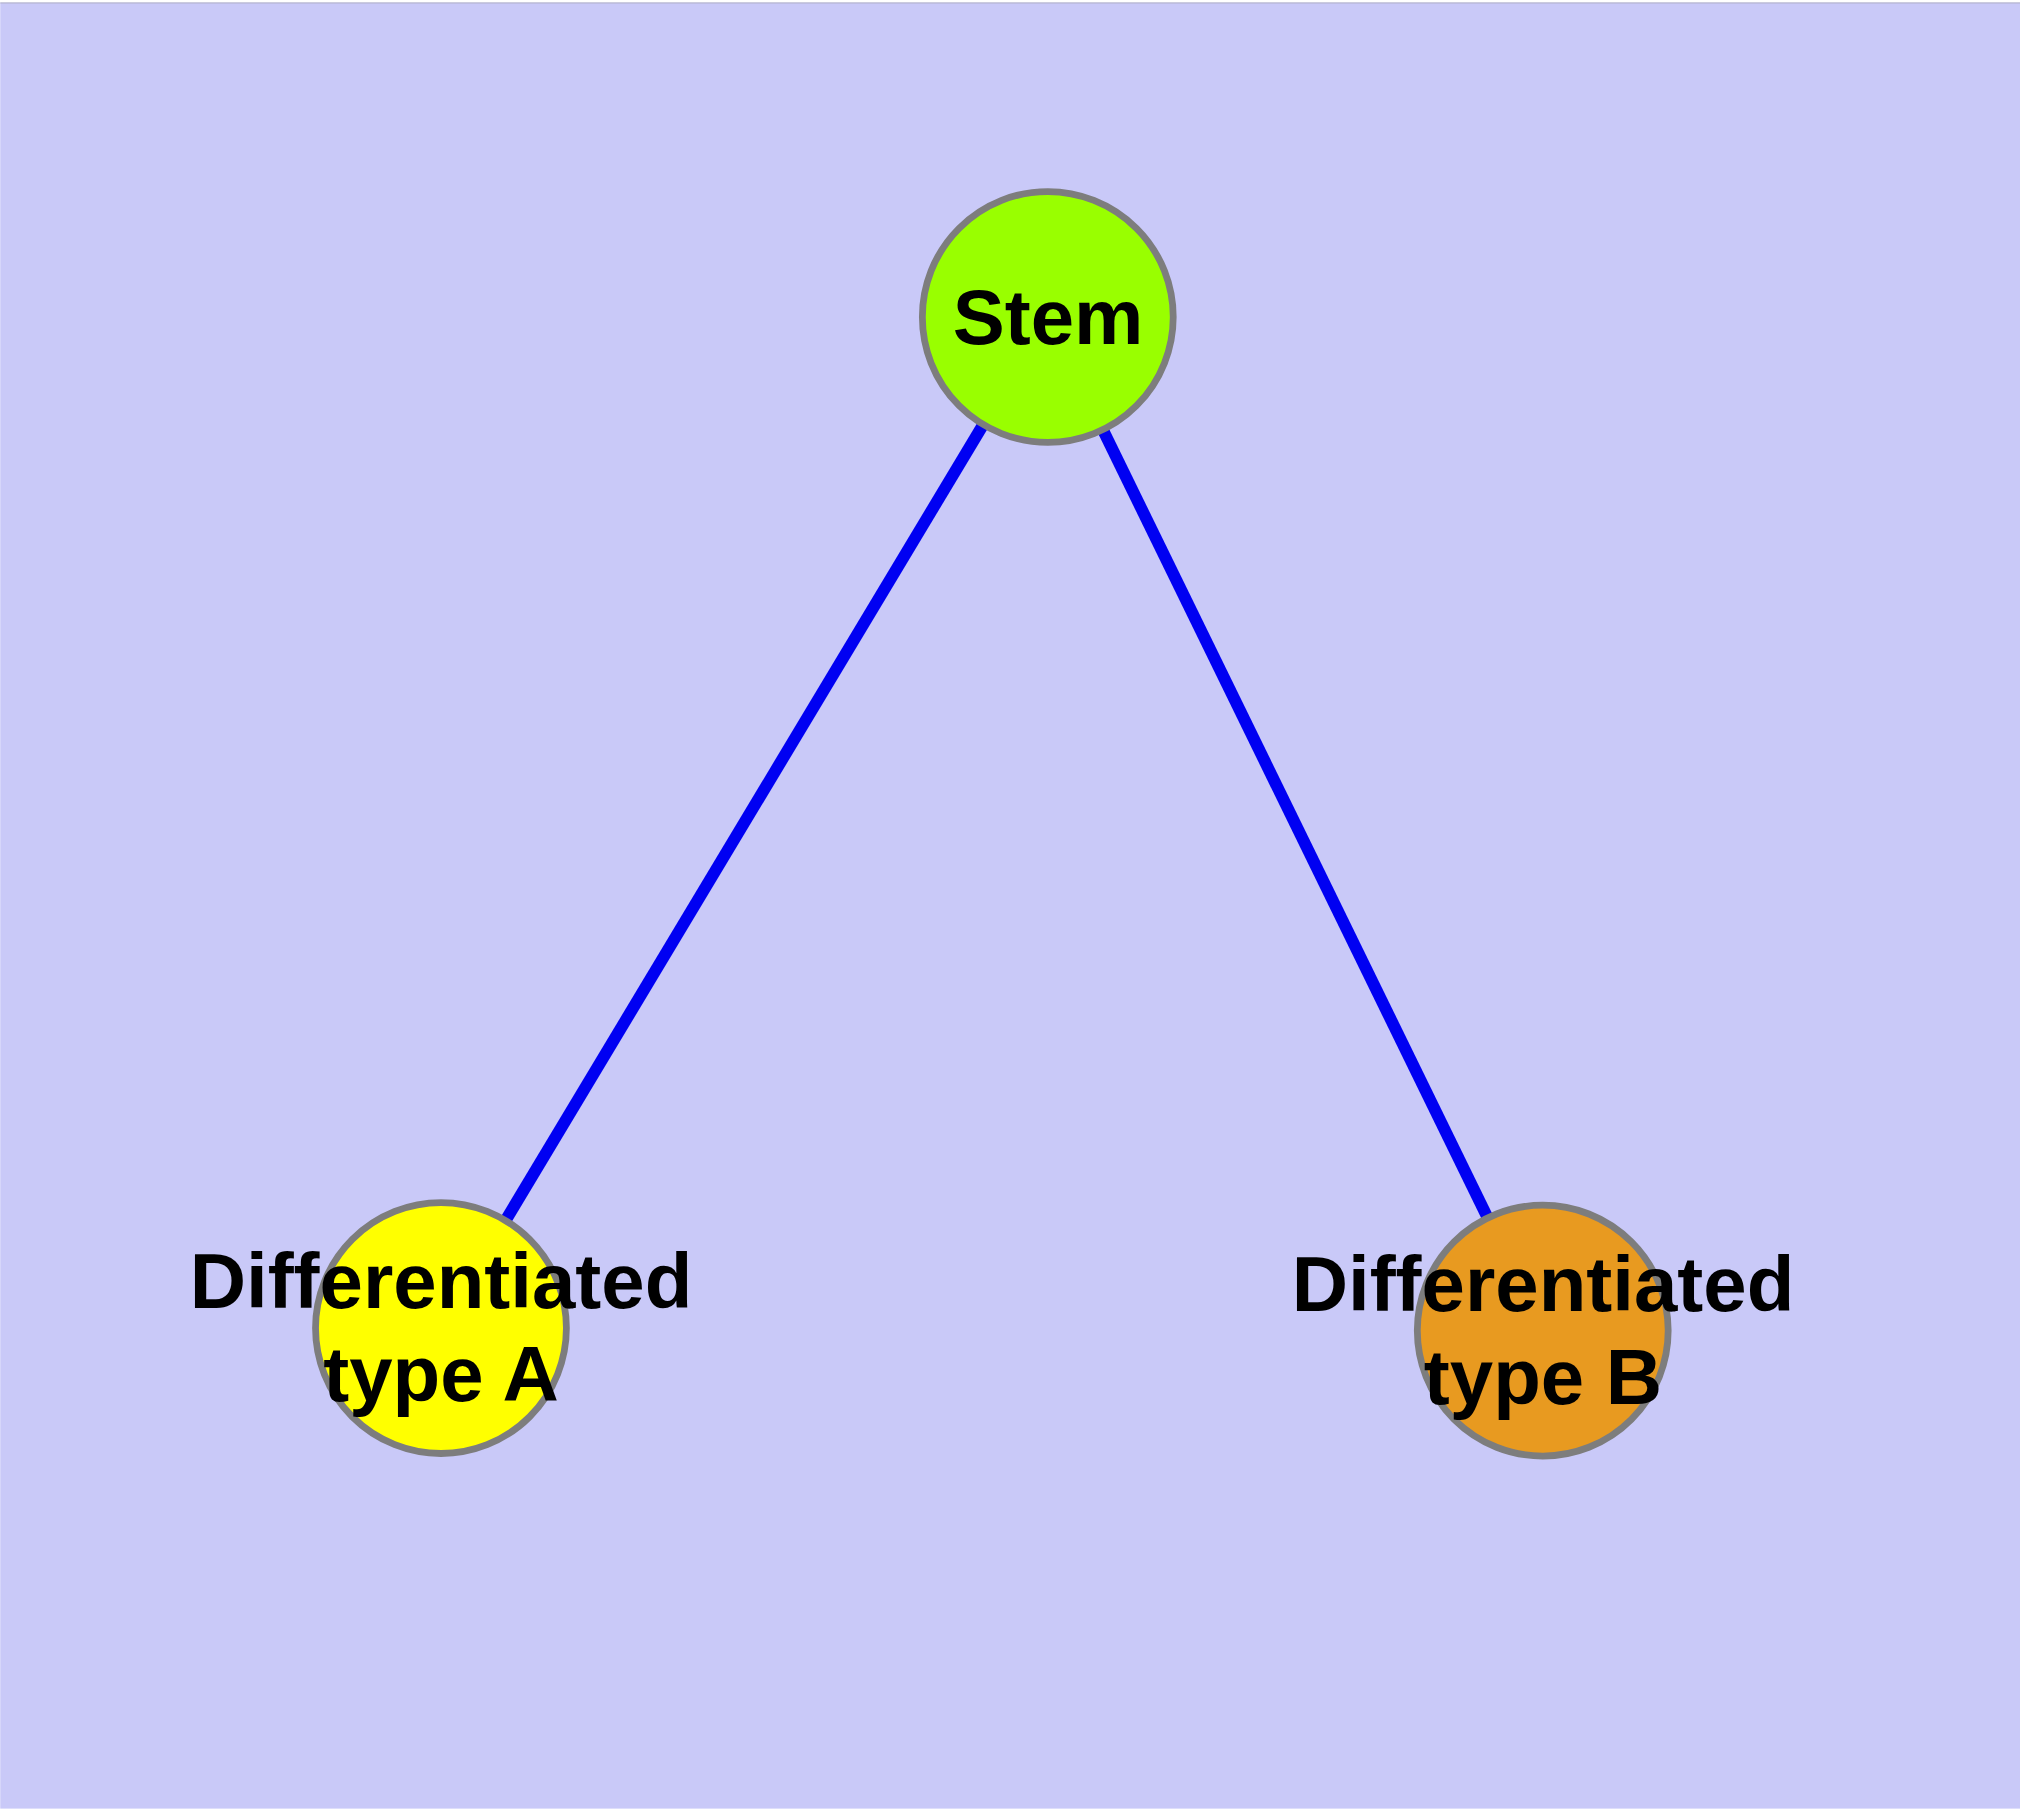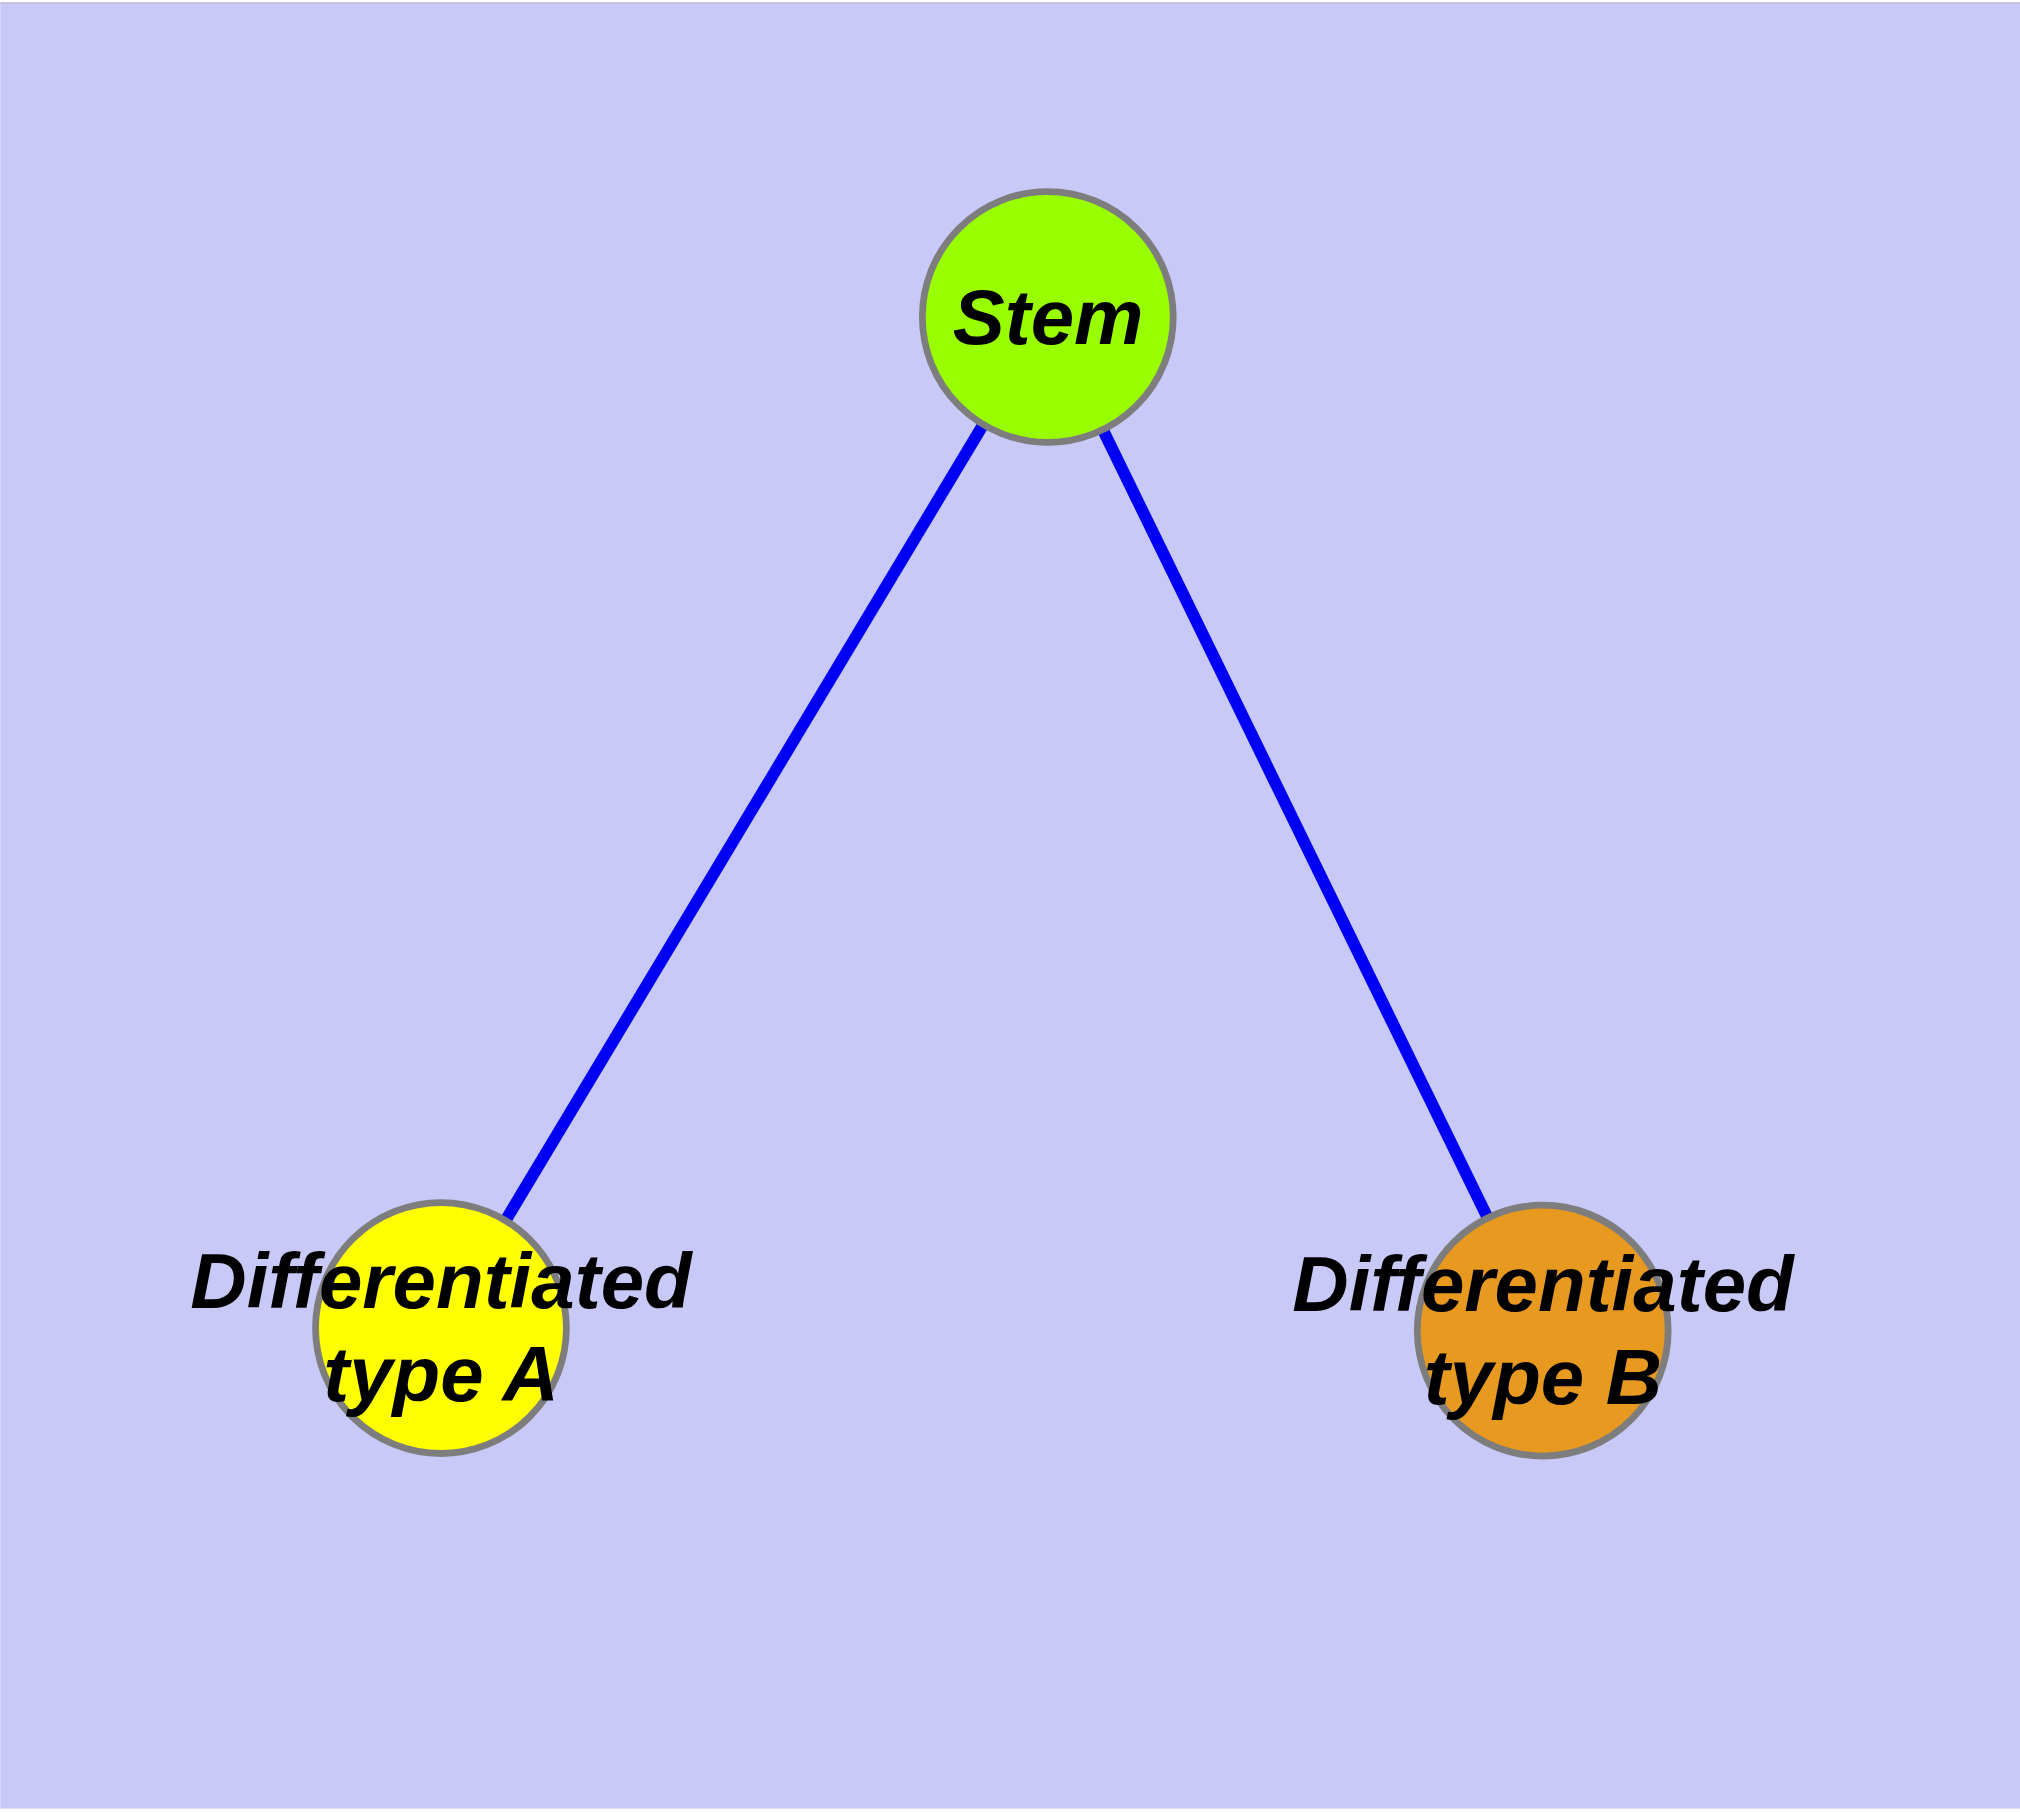--- a/index.html
+++ b/index.html
@@ -8,21 +8,20 @@
     width: 2021px;
     height: 1812px;
     background: #ffffff;
     font-family: "Liberation Sans", sans-serif;
     overflow: hidden;
   }
   .stage {
     position: relative;
     width: 2021px;
     height: 1588px;
-    font-style: italic;
   }
   .scene-svg {
     position: absolute;
     left: 0;
     top: 0;
     width: 2021px;
     height: 1812px;
     display: block;
   }
   .edge {

